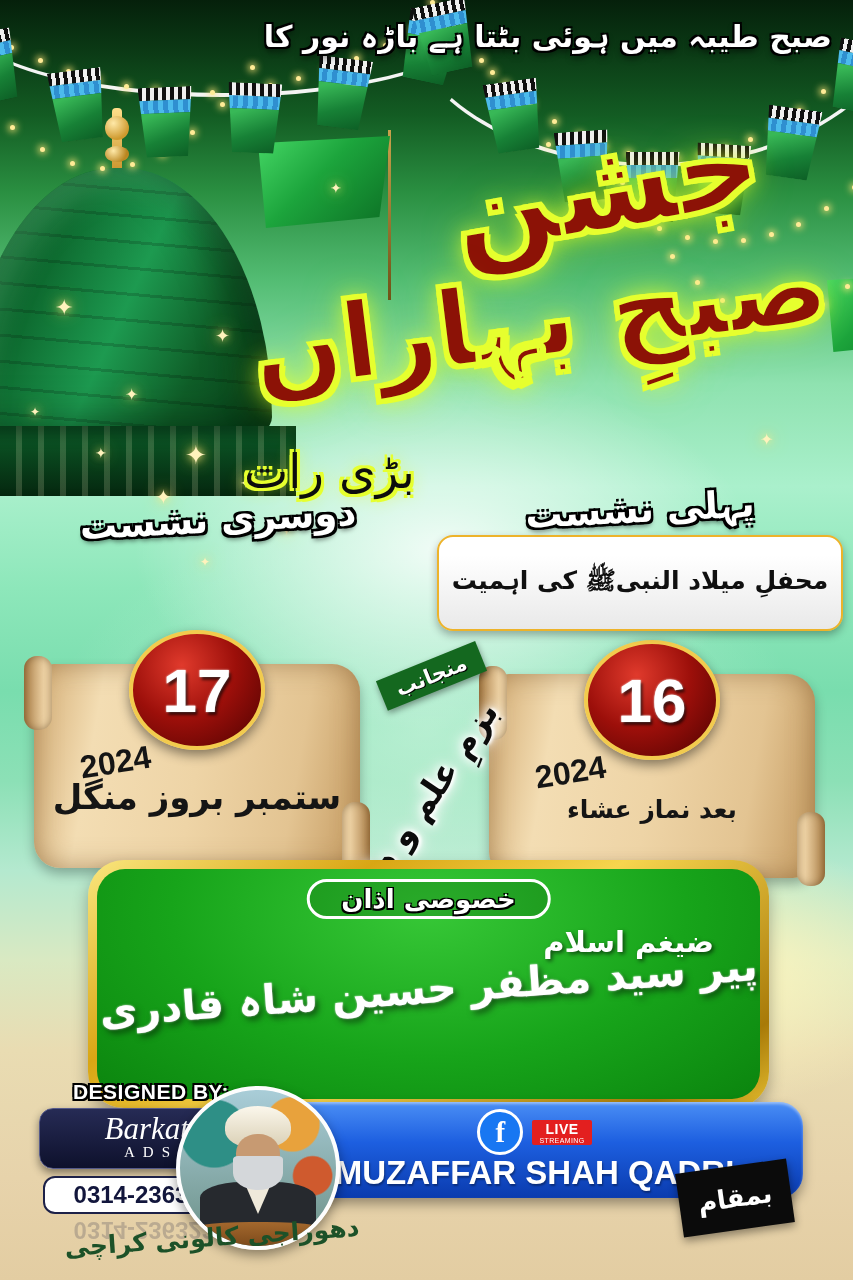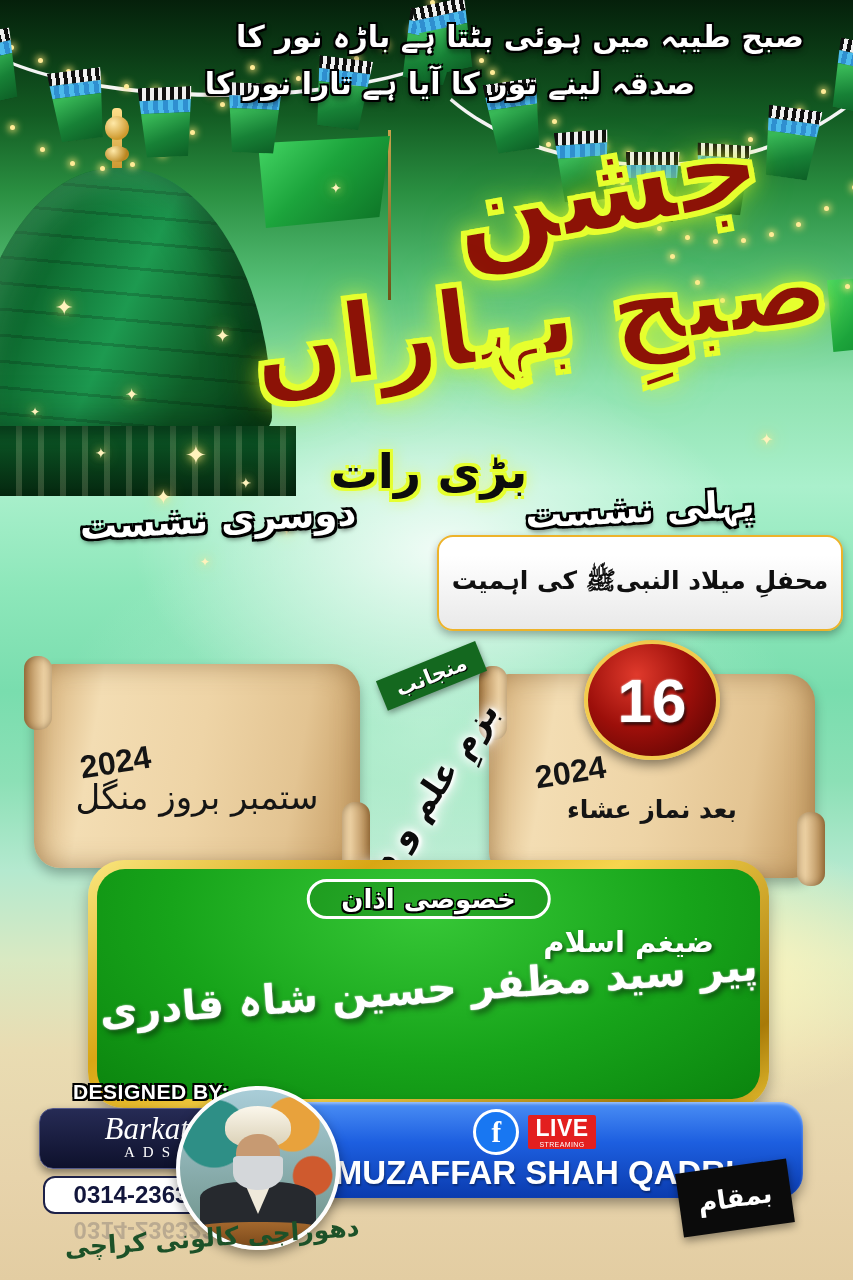--- a/index.html
+++ b/index.html
@@ -50,37 +50,37 @@
       background:
         repeating-linear-gradient(90deg,transparent 0 16px,rgba(255,250,205,.17) 16px 22px),
         linear-gradient(#0c5c28,#05270f);
       box-shadow:inset 0 8px 14px rgba(0,0,0,.4);}
   .pole-flag{position:absolute;z-index:2;}
   .pole{position:absolute;width:3px;background:linear-gradient(#caa24c,#6d4f17);}
   .flag-cloth{position:absolute;background:linear-gradient(135deg,#46d866 0%,#1ca43c 45%,#0c6e24 100%);
       clip-path:polygon(0 8%,100% 0,92% 88%,6% 100%);box-shadow:0 4px 8px rgba(0,20,5,.4);}
 
   
-  .couplet{position:absolute;top:14px;left:220px;width:600px;z-index:4;text-align:center;
+  .couplet{position:absolute;top:14px;left:232px;width:600px;z-index:4;
       color:#fff;font-weight:bold;}
   .couplet div{display:block;width:100%;white-space:nowrap;font-size:30px;line-height:1.55;
       text-shadow:-2px -2px 0 #000,2px -2px 0 #000,-2px 2px 0 #000,2px 2px 0 #000,0 4px 6px rgba(0,0,0,.6);}
   .couplet .c2{transform:translateX(-70px);}
 
   
   .title-w{position:absolute;z-index:4;color:#8c1206;font-weight:bold;white-space:nowrap;
       -webkit-text-stroke:3px #e6ff2e;
       text-shadow:-4px -4px 0 #e6ff2e,4px -4px 0 #e6ff2e,-4px 4px 0 #e6ff2e,4px 4px 0 #e6ff2e,
                   0 0 22px rgba(226,255,40,.95),0 0 40px rgba(210,255,30,.6);}
   .title-1{top:118px;right:92px;font-size:118px;transform:rotate(-10deg);}
   .title-2{top:258px;left:250px;width:580px;text-align:center;font-size:112px;transform:rotate(-7deg);}
 
   
-  .subtitle{position:absolute;top:444px;left:244px;width:370px;z-index:4;text-align:center;
-      font-size:47px;font-weight:bold;color:#0d0d0d;white-space:nowrap;
+  .subtitle{position:absolute;top:444px;left:244px;width:370px;z-index:4;text-align:left;
+      font-size:47px;font-weight:normal;color:#0d0d0d;white-space:nowrap;
       text-shadow:-3px -3px 0 #e6ff2e,3px -3px 0 #e6ff2e,-3px 3px 0 #e6ff2e,3px 3px 0 #e6ff2e,0 0 16px rgba(230,255,45,.95);}
 
   
   .session{position:absolute;z-index:4;}
   .session-first{right:10px;top:488px;width:406px;}
   .session-second{left:10px;top:498px;width:416px;}
   .session-header{display:block;width:100%;text-align:center;font-size:37px;font-weight:bold;color:#fff;
       white-space:nowrap;transform:rotate(-3deg);
       text-shadow:-2.5px -2.5px 0 #000,2.5px -2.5px 0 #000,-2.5px 2.5px 0 #000,2.5px 2.5px 0 #000,0 4px 5px rgba(0,0,0,.5);}
   .session-box{margin-top:4px;background:linear-gradient(#ffffff 20%,#e9e9e9);border:2px solid #edb32a;
@@ -101,21 +101,21 @@
       background:linear-gradient(270deg,#a97d46,#ecd0a2 70%);box-shadow:inset 0 0 8px rgba(90,60,25,.55);}
   .scroll-badge{position:absolute;top:-22px;left:50%;transform:translateX(-50%);width:128px;height:112px;
       border-radius:50%;border:4px solid #f2cb4e;z-index:2;
       background:radial-gradient(circle at 38% 28%,#e03a2c 0%,#9c0f0a 48%,#4d0201 100%);
       box-shadow:0 5px 12px rgba(0,0,0,.45);display:flex;align-items:center;justify-content:center;}
   .scroll-badge span{font-family:"Liberation Sans",sans-serif;font-size:62px;font-weight:bold;color:#fff;
       text-shadow:2px 3px 3px rgba(0,0,0,.65),0 0 2px #fff;}
   .scroll-content{position:absolute;left:34px;right:34px;top:92px;bottom:16px;text-align:center;color:#151515;}
   .s-year{font-family:"Liberation Sans",sans-serif;font-size:32px;font-weight:bold;width:max-content;
       margin:0 auto 0 28px;transform:rotate(-9deg);}
-  .s-day{display:block;width:100%;font-size:40px;font-weight:normal;white-space:nowrap;margin-top:-4px;}
+  .s-day{display:block;width:100%;font-size:40px;font-weight:bold;white-space:nowrap;margin-top:-4px;}
   .s-time{display:block;width:100%;font-size:25px;font-weight:bold;white-space:nowrap;margin-top:4px;}
 
   
   .organizer{position:absolute;left:352px;top:648px;width:150px;height:240px;z-index:2;}
   .org-label{position:absolute;top:12px;left:26px;background:#14681f;color:#fff;font-size:21px;font-weight:bold;
       padding:4px 16px;transform:rotate(-22deg);box-shadow:0 3px 6px rgba(0,0,0,.4);
       text-shadow:1px 1px 0 #000;white-space:nowrap;}
   .org-name{position:absolute;top:128px;left:-34px;width:220px;text-align:center;font-size:34px;font-weight:bold;
       color:#0c0c0c;transform:rotate(-56deg);white-space:nowrap;
       text-shadow:0 0 8px #fff,0 0 14px #fff,0 0 20px #fff,2px 2px 3px rgba(255,255,255,.95);}
@@ -171,21 +171,21 @@
   .live-strip{position:absolute;left:266px;right:50px;top:1102px;height:96px;border-radius:24px;z-index:6;
       background:linear-gradient(180deg,#4a8ef5 0%,#1d5fe0 42%,#0a3bae 100%);
       box-shadow:0 6px 12px rgba(0,0,0,.35),inset 0 2px 3px rgba(255,255,255,.45);
       display:flex;flex-direction:column;align-items:center;justify-content:center;}
   .ls-row1{display:flex;align-items:center;gap:9px;}
   .fb-badge{width:40px;height:40px;border-radius:50%;background:#1877f2;border:3px solid #fff;
       display:flex;align-items:center;justify-content:center;
       font-family:"Liberation Serif",serif;font-weight:bold;font-size:29px;color:#fff;line-height:1;}
   .live-badge{background:#e31f1f;color:#fff;text-align:center;padding:2px 7px 1px;border-radius:2px;line-height:1;
       font-family:"Liberation Sans",sans-serif;}
-  .live-main{font-size:23px;font-weight:bold;letter-spacing:.5px;}
+  .live-main{font-size:14px;font-weight:bold;letter-spacing:.5px;}
   .live-sub{font-size:7px;letter-spacing:.4px;margin-top:1px;}
   .ls-name{display:block;width:100%;text-align:center;font-family:"Liberation Sans",sans-serif;font-weight:bold;
       color:#fff;font-size:33px;white-space:nowrap;line-height:1.08;text-shadow:1px 2px 2px rgba(0,0,0,.35);}
   .ls-row1 .ls-name{width:auto;}
 
   
   .venue-badge{position:absolute;right:62px;top:1166px;width:112px;height:64px;background:#0b0b0b;
       transform:rotate(-8deg);z-index:8;display:flex;align-items:center;justify-content:center;
       color:#fff;font-size:26px;font-weight:bold;box-shadow:0 4px 8px rgba(0,0,0,.4);}
   .venue-name{position:absolute;right:64px;bottom:4px;width:560px;text-align:right;z-index:7;
@@ -361,21 +361,20 @@
     <div class="pole" style="left:120px;top:8px;height:170px;"></div>
     <div class="flag-cloth" style="left:-10px;top:14px;width:132px;height:92px;"></div>
   </div>
   <div class="pole-flag" style="right:18px;top:262px;z-index:2;">
 
     <div class="flag-cloth" style="left:-8px;top:12px;width:106px;height:78px;"></div>
   </div>
 
   <div class="couplet" dir="rtl">
     <div class="c1 fit">صبح طیبہ میں ہوئی بٹتا ہے باڑہ نور کا</div>
-    <div class="c2 fit">صدقہ لینے نور کا آیا ہے تارا نور کا</div>
   </div>
 
   <div class="title-w title-1" dir="rtl">جشن</div>
   <div class="title-w title-2 fit" dir="rtl" style="font-size: 104px;">صبحِ بہاراں</div>
 
   <div class="subtitle fit" dir="rtl">بڑی رات</div>
 
   <div class="session session-first">
     <span class="session-header fit" dir="rtl">پہلی نشست</span>
     <div class="session-box">
@@ -393,20 +392,23 @@
       <span>16</span>
     </div>
     <div class="scroll-content">
       <div class="s-year">2024</div>
       <span class="s-time fit" dir="rtl">بعد نماز عشاء</span>
     </div>
   </div>
 
   <div class="scroll scroll-17">
     <div class="scroll-paper"></div>
+    <div class="scroll-badge">
+      <span>17</span>
+    </div>
     <div class="scroll-content">
       <div class="s-year">2024</div>
       <span class="s-day fit" dir="rtl" style="font-size: 34px;">ستمبر بروز منگل</span>
     </div>
   </div>
 
   <div class="organizer">
     <div class="org-label" dir="rtl">منجانب</div>
     <div class="org-name" dir="rtl">بزمِ علم و دانش</div>
   </div>

